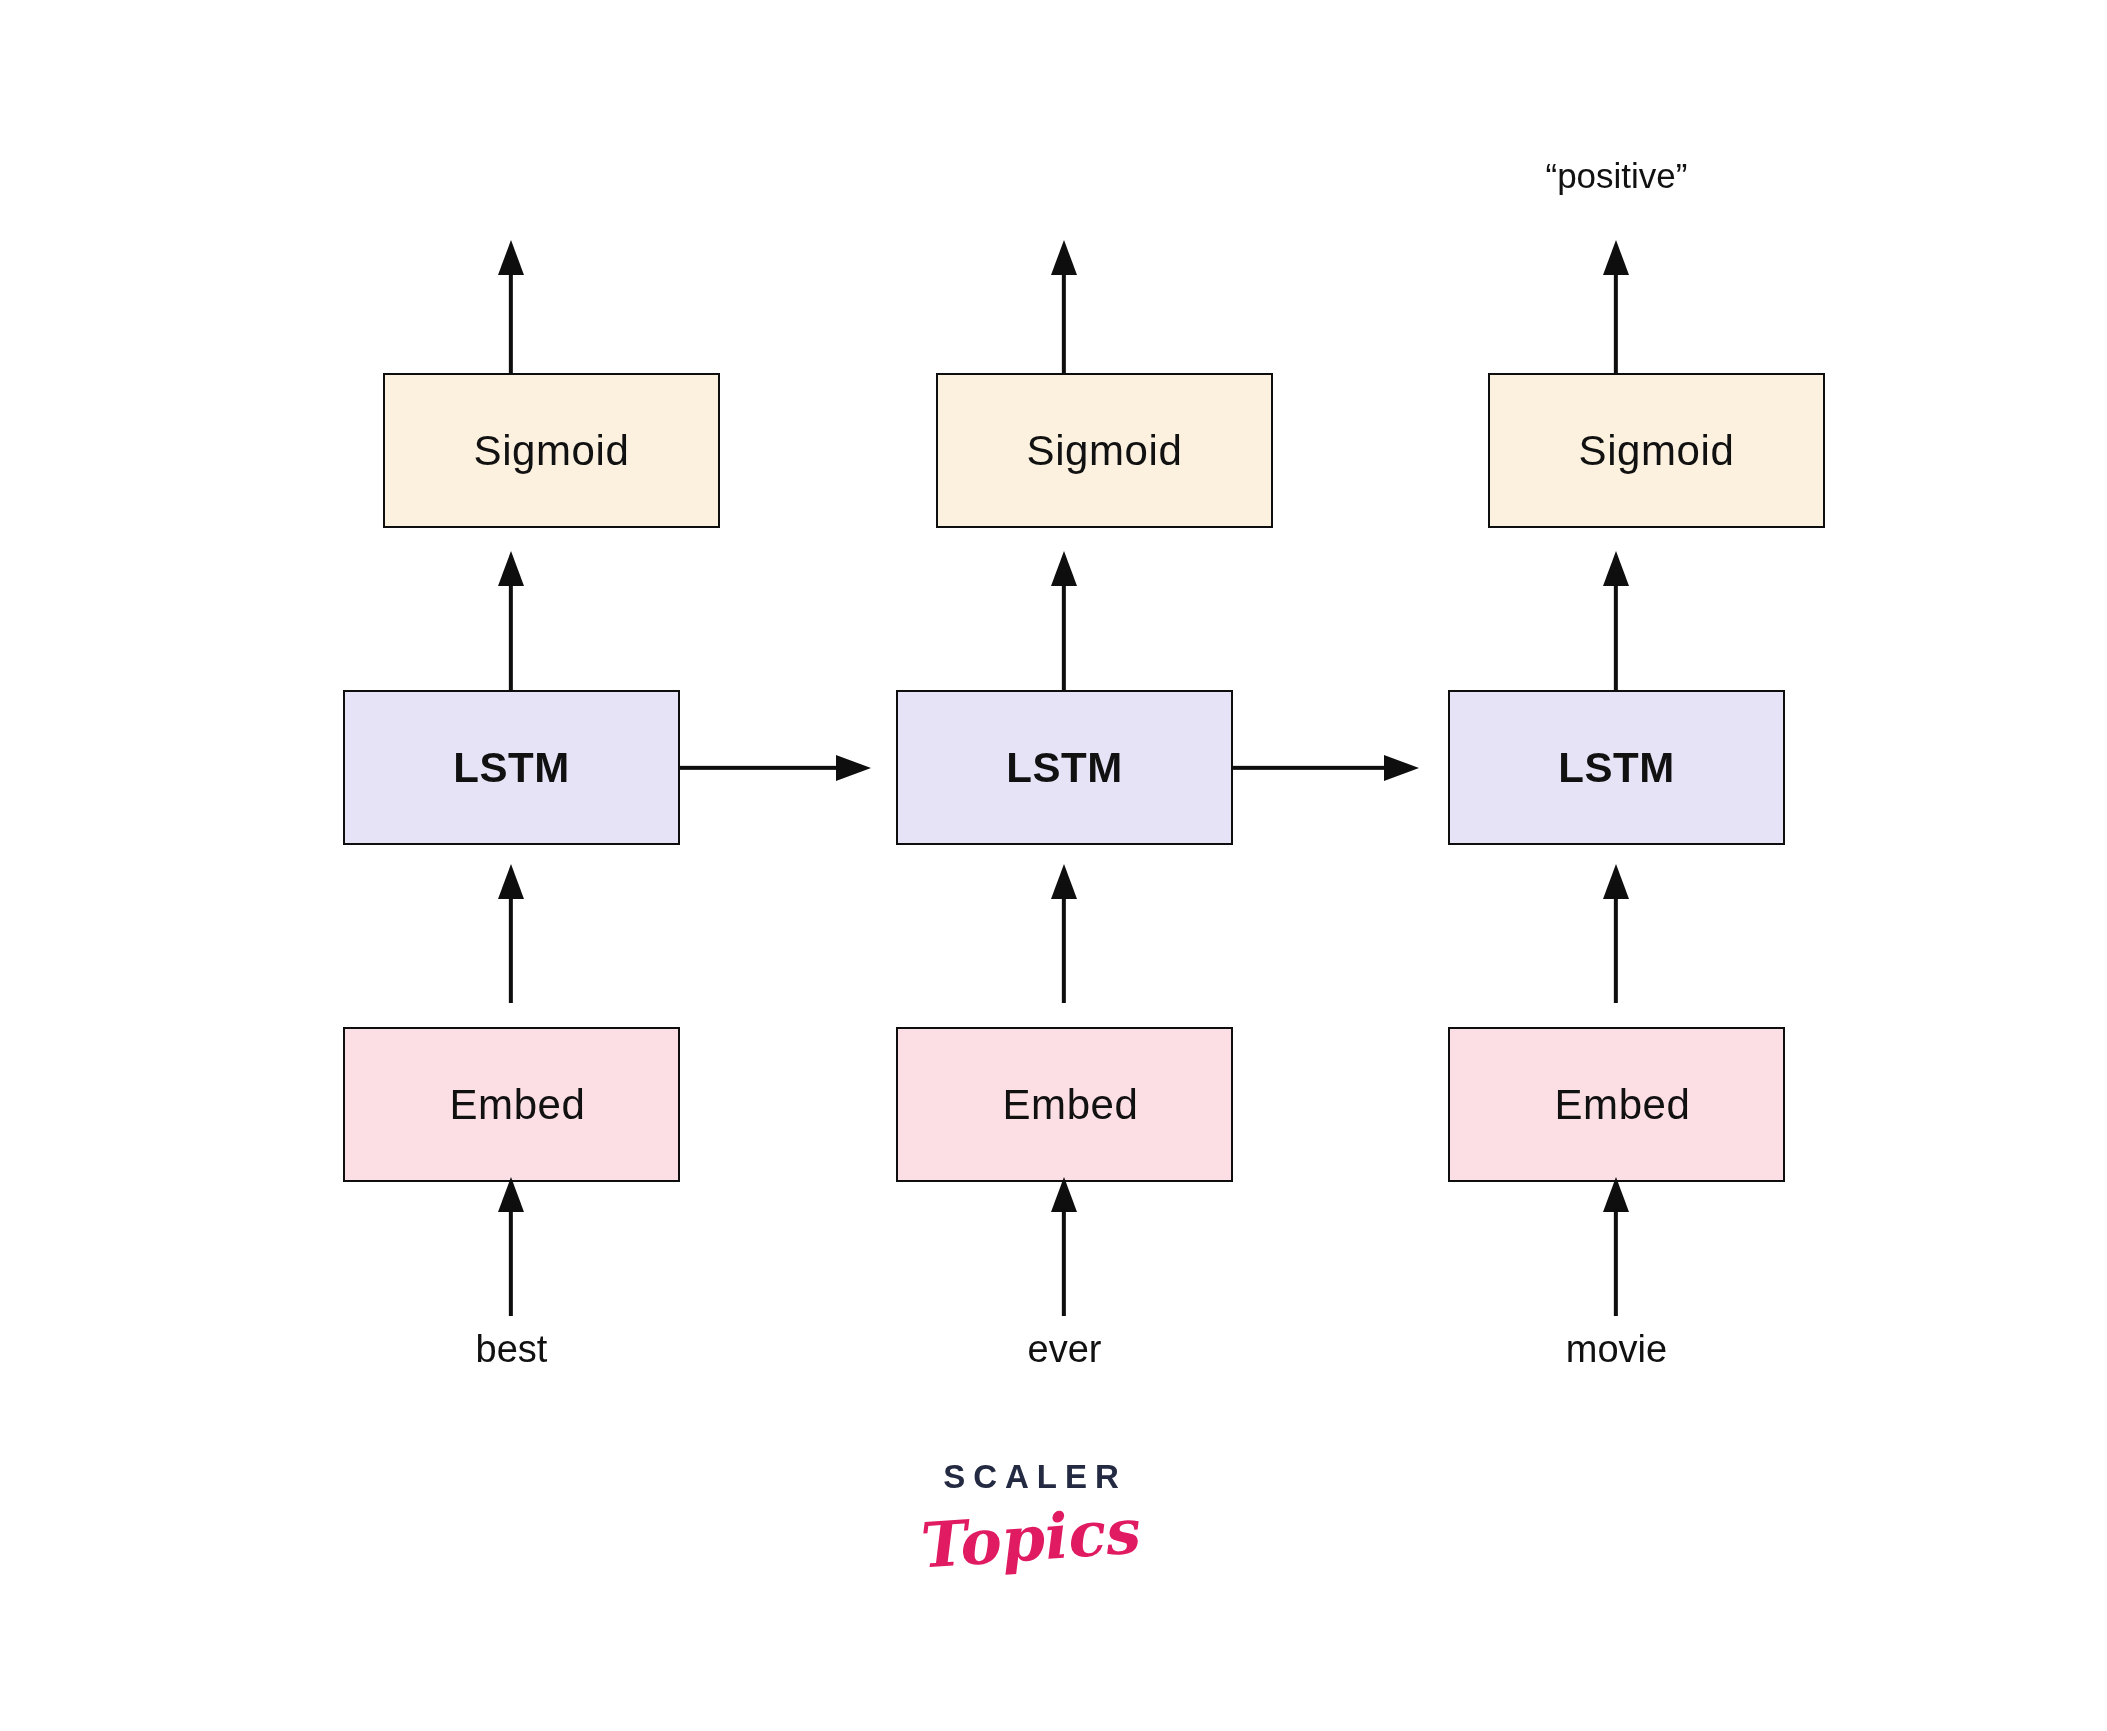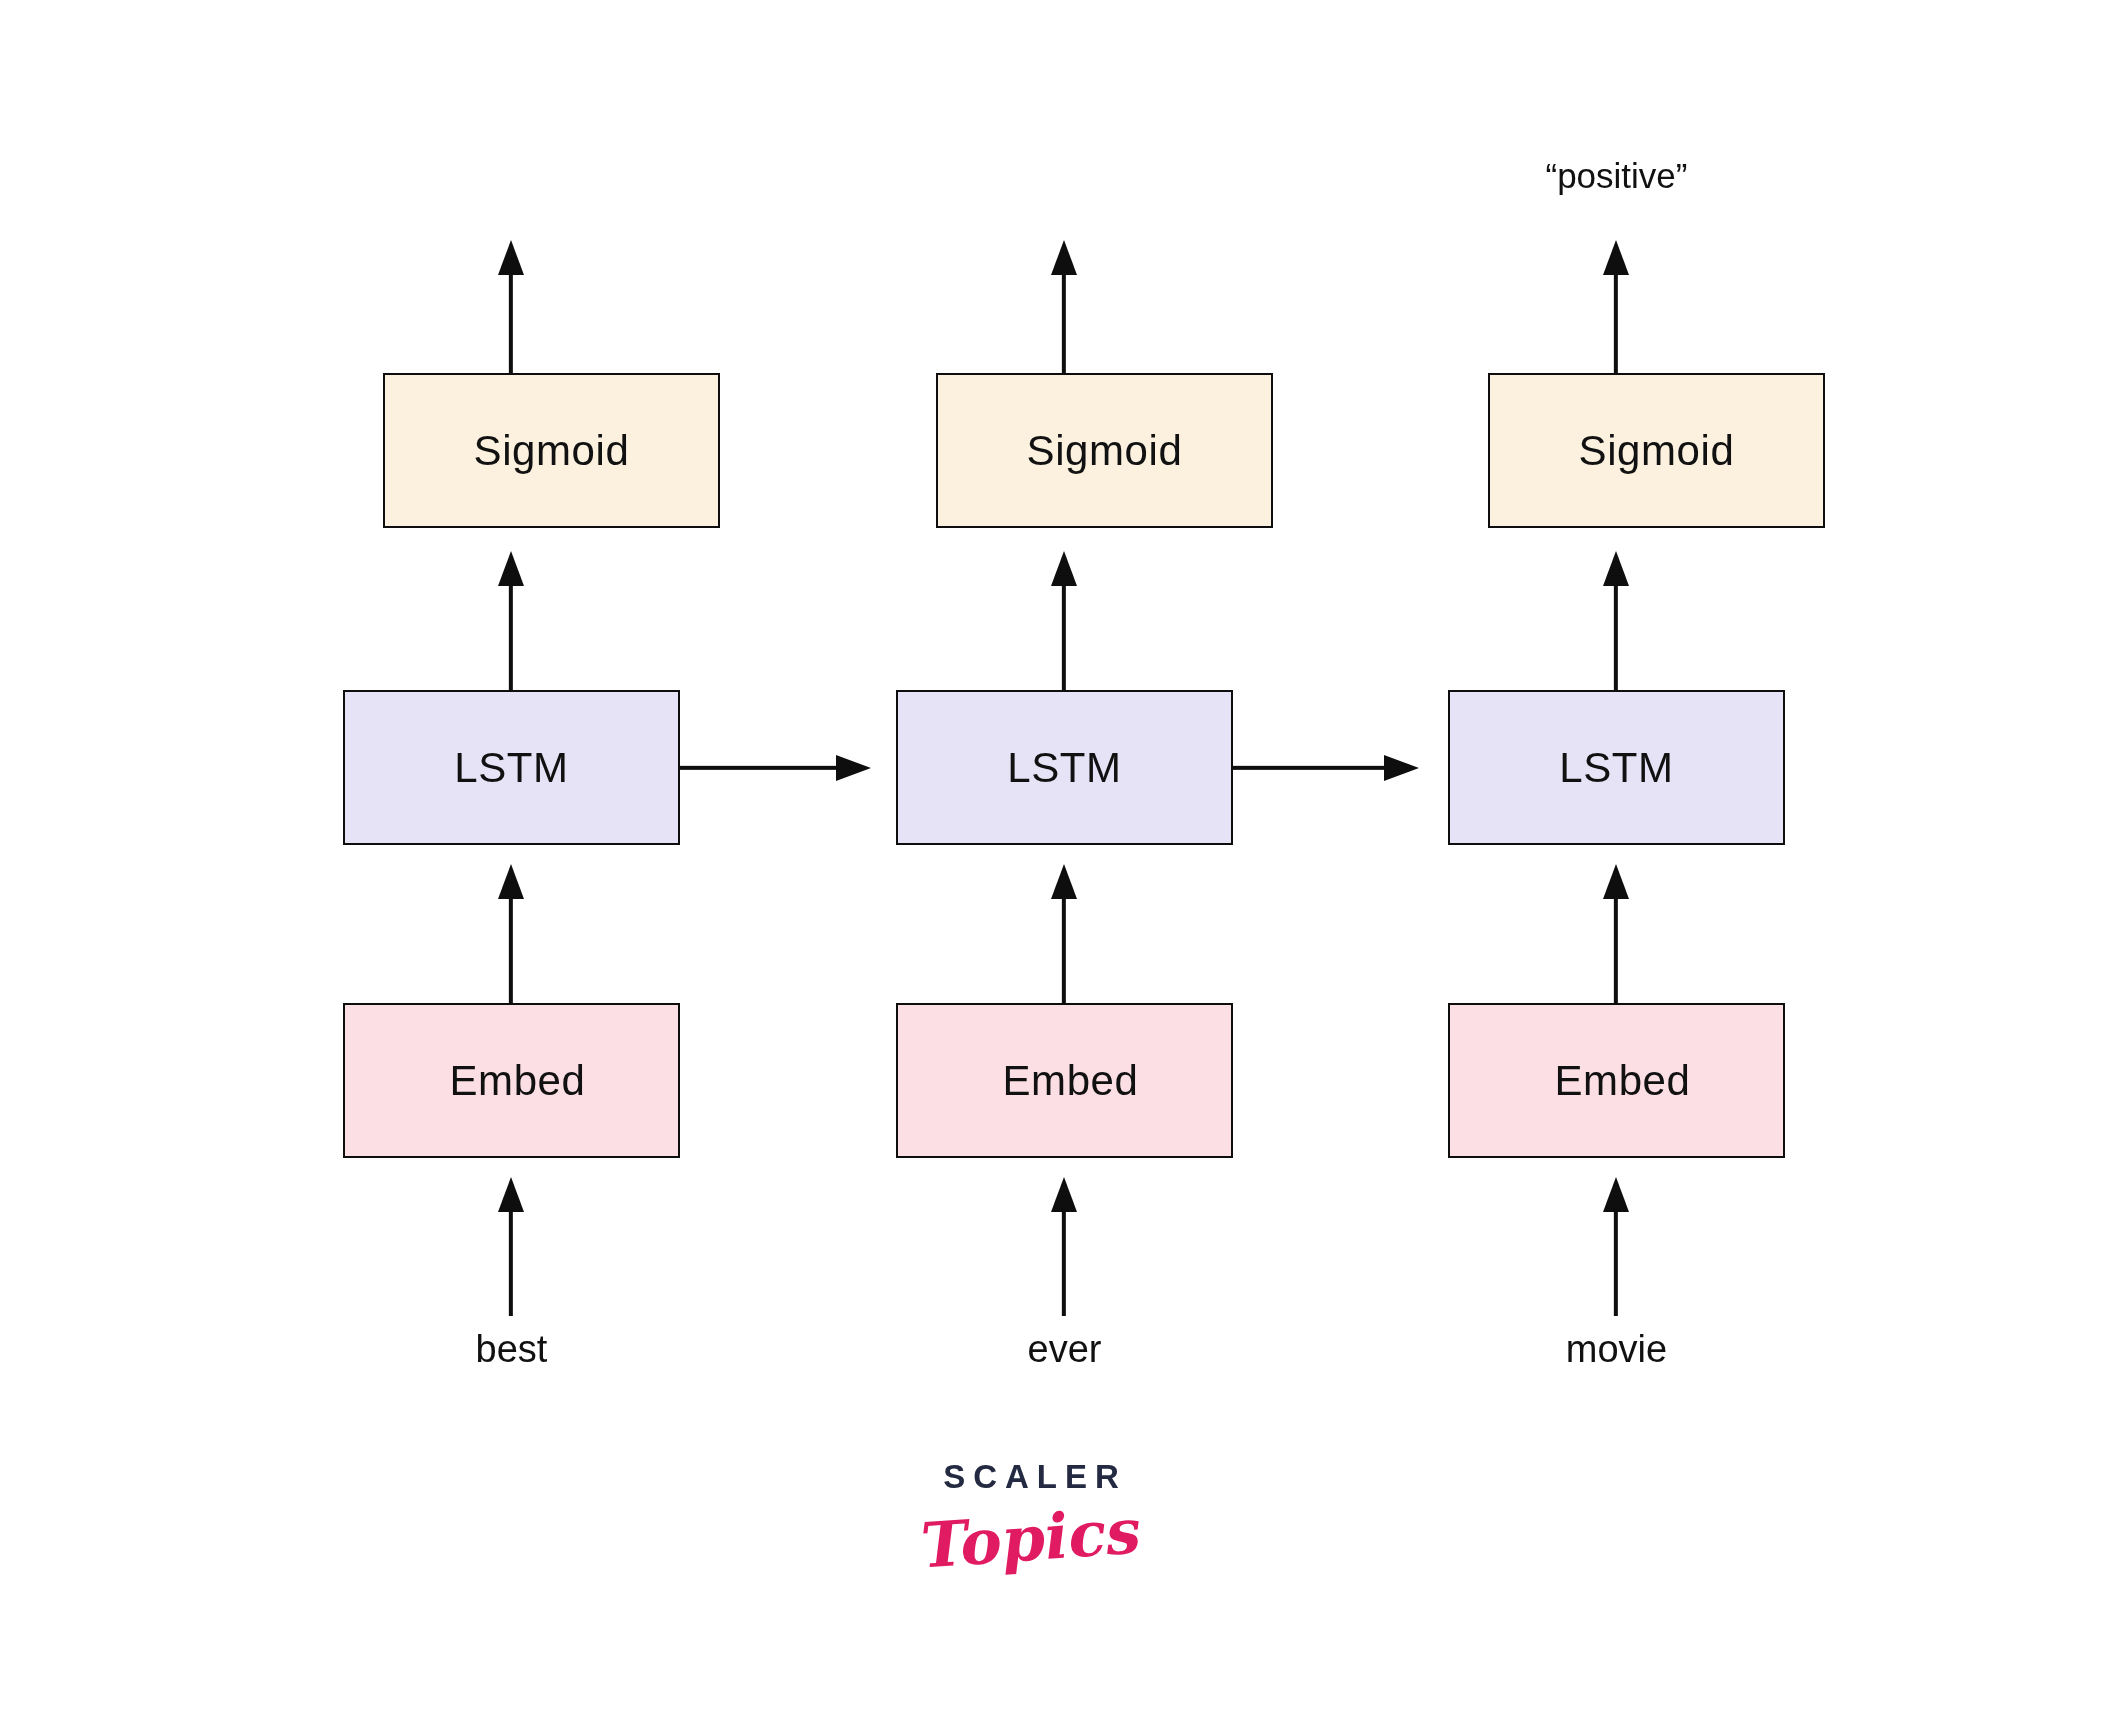--- a/index.html
+++ b/index.html
@@ -23,29 +23,29 @@
     box-sizing: border-box;
     border: 2.5px solid var(--line, #0e0e0e);
     display: flex;
     align-items: center;
     justify-content: center;
     font-size: 42px;
     color: #111111;
     letter-spacing: 0.6px;
   }
   .box.sigmoid { background: var(--sigmoid-fill, #fbf1de); }
-  .box.lstm    { background: var(--lstm-fill, #e6e3f7); }
+  .box.lstm    { background: var(--lstm-fill, #e6e3f7); font-weight: bold; }
   .box.embed   { background: var(--embed-fill, #fcdfe5); }
 
   .col1 { left: 343px; }
   .col2 { left: 896px; }
   .col3 { left: 1448px; }
   .row-sigmoid { top: 373px; margin-left: 40px; }
   .row-lstm    { top: 690px; }
-  .row-embed   { top: 1003px; padding-left: 12px; }
+  .row-embed   { top: 1027px; padding-left: 12px; }
 
   
   .varrow {
     position: absolute;
     width: 26px;
   }
   .varrow .vline {
     position: absolute;
     left: 50%;
     transform: translateX(-50%);

